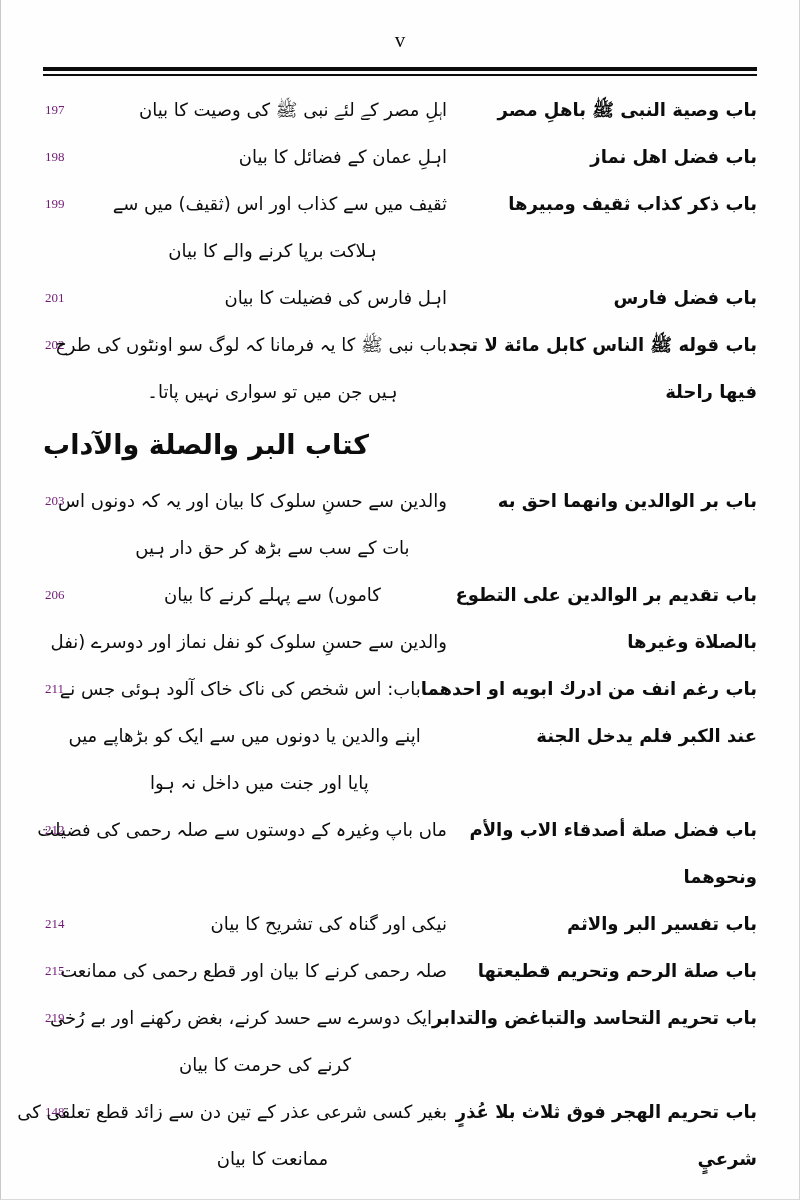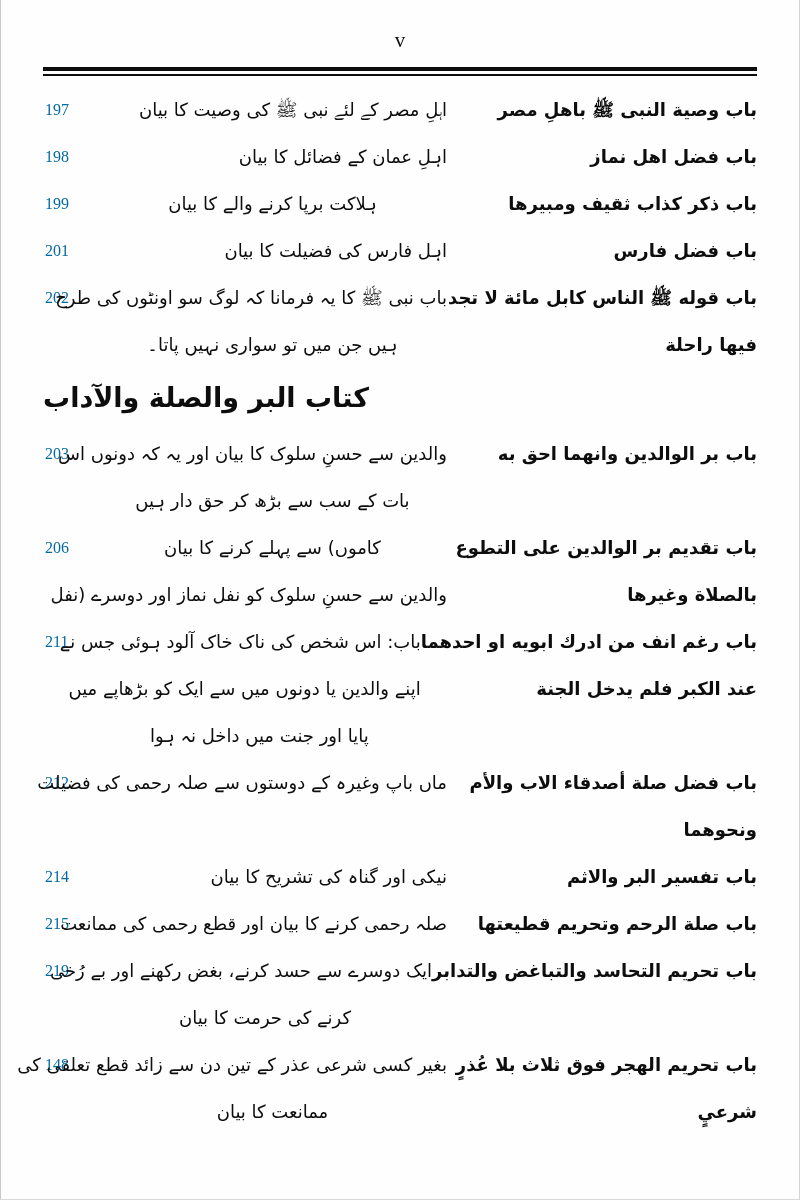--- a/index.html
+++ b/index.html
@@ -25,22 +25,22 @@
     color:#111;
   }
   .rule{margin-top:15px;}
   .rule-thick{height:4px;background:#0c0c0c;}
   .rule-thin{height:2px;background:#0c0c0c;margin-top:3px;}
   .toc-list{margin-top:10px;}
   .toc-row{display:flex;direction:ltr;}
   .col-num{
     flex:0 0 55px;
     font-family:"Liberation Serif", serif;
-    font-size:16px;
-    color:#0369a1;
+    font-size:13px;
+    color:#701a75;
   }
   .num-line{height:47px;line-height:47px;text-align:left;padding-left:2px;}
   .col-urdu{
     flex:1 1 auto;
     direction:rtl;
     font-size:18px;
     min-width:0;
   }
   .urdu-line{
     height:47px;line-height:47px;
@@ -99,20 +99,21 @@
         </div>
         <div class="col-arabic">
           <div class="arabic-line">باب فضل اهل نماز</div>
         </div>
       </div>
       <div class="toc-row">
         <div class="col-num">
           <div class="num-line">199</div>
         </div>
         <div class="col-urdu">
+          <div class="urdu-line">ثقیف میں سے کذاب اور اس (ثقیف) میں سے</div>
           <div class="urdu-line cont">ہلاکت برپا کرنے والے کا بیان</div>
         </div>
         <div class="col-arabic">
           <div class="arabic-line">باب ذكر كذاب ثقيف ومبيرها</div>
         </div>
       </div>
       <div class="toc-row">
         <div class="col-num">
           <div class="num-line">201</div>
         </div>

